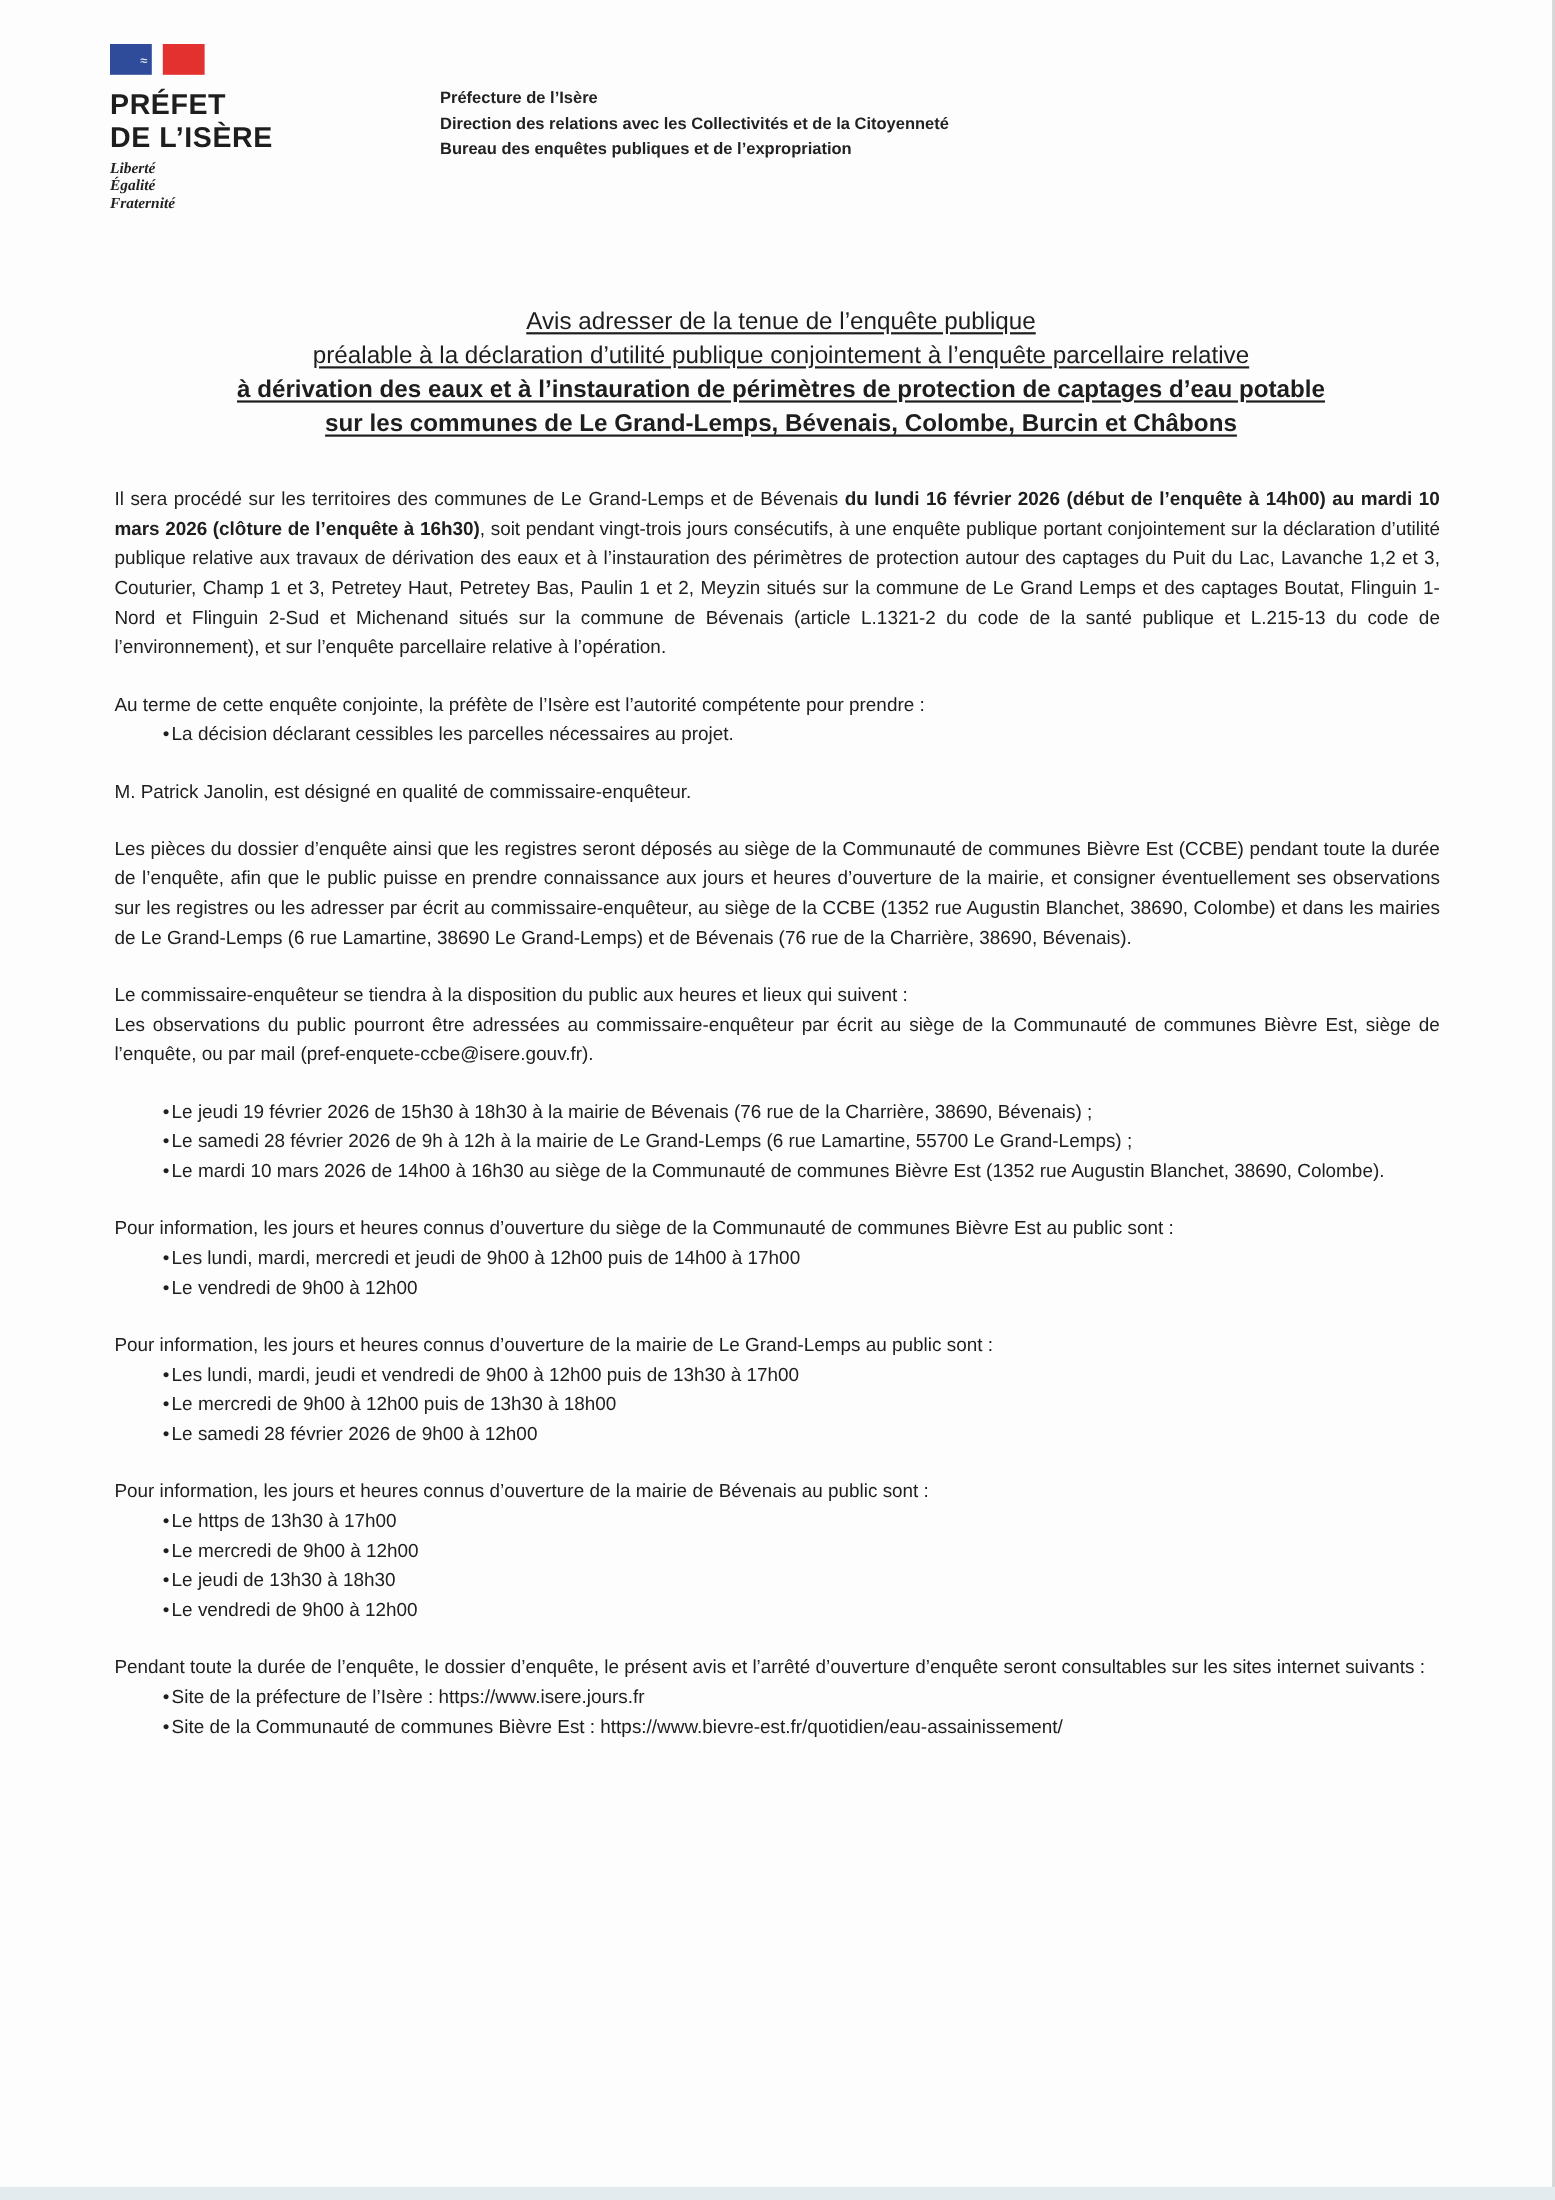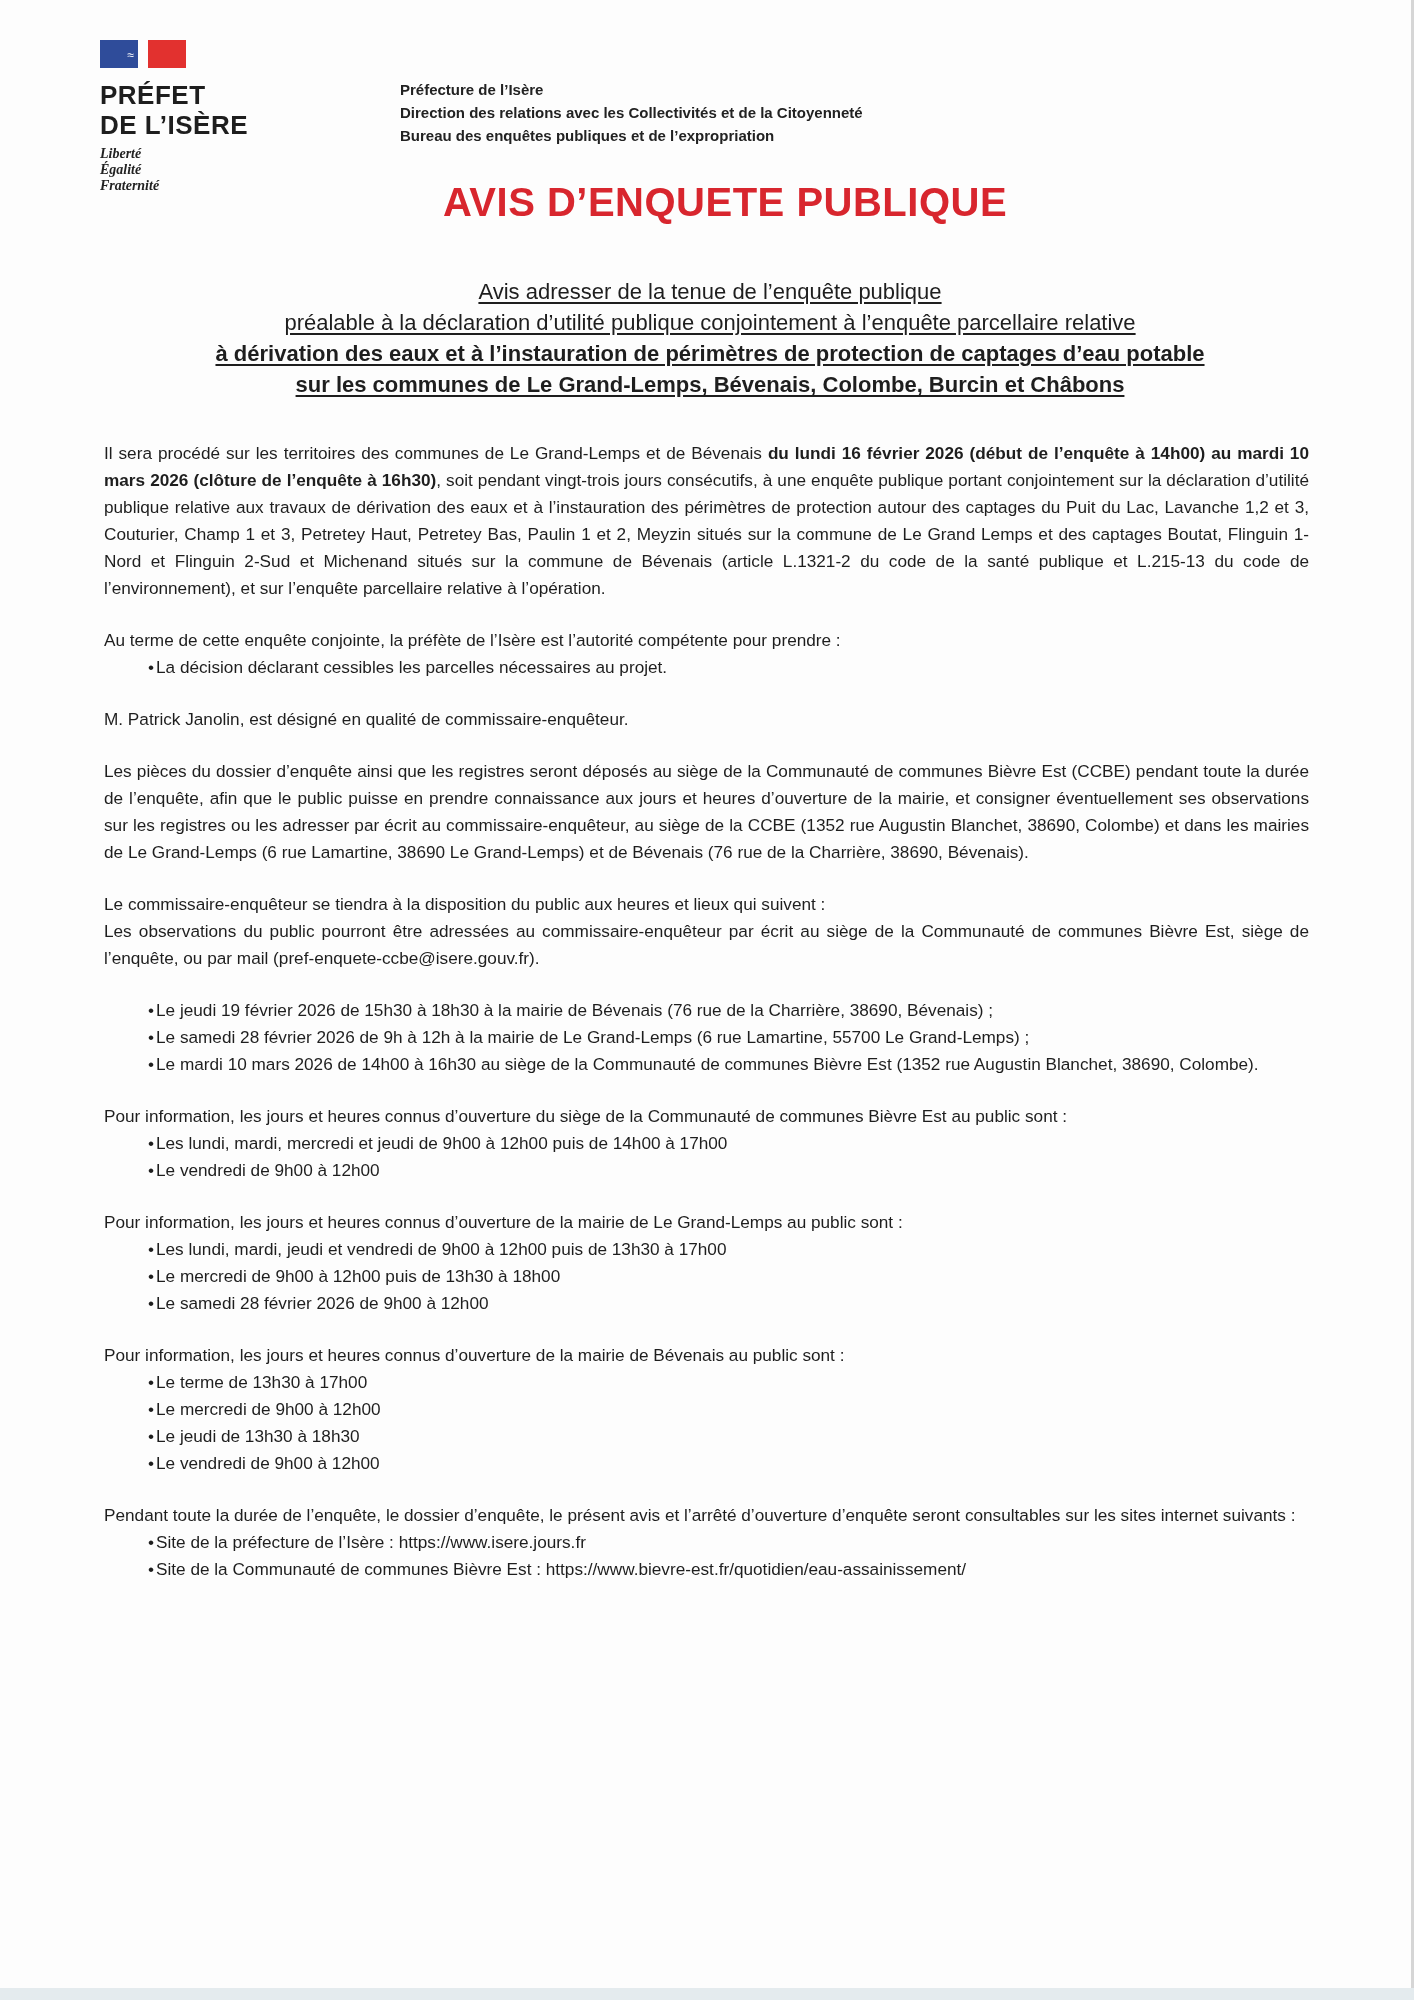--- a/index.html
+++ b/index.html
@@ -55,21 +55,20 @@
       <div>Fraternité</div>
     </div>
   </div>
 
   <div class="header-right">
     <div>Préfecture de l’Isère</div>
     <div>Direction des relations avec les Collectivités et de la Citoyenneté</div>
     <div>Bureau des enquêtes publiques et de l’expropriation</div>
   </div>
 
-  <div class="title">AVIS D’ENQUETE PUBLIQUE</div>
 
   <div class="subtitle">
     <div>Avis adresser de la tenue de l’enquête publique</div>
     <div>préalable à la déclaration d’utilité publique conjointement à l’enquête parcellaire relative</div>
     <div class="b">à dérivation des eaux et à l’instauration de périmètres de protection de captages d’eau potable</div>
     <div class="b">sur les communes de Le Grand-Lemps, Bévenais, Colombe, Burcin et Châbons</div>
   </div>
 
   <div class="content">
 
@@ -130,21 +129,21 @@
       <li>
           <span class="dot"></span>
           <span class="txt">Le samedi 28 février 2026 de 9h00 à 12h00</span>
         </li>
     </ul>
 
     <p class="para tight">Pour information, les jours et heures connus d’ouverture de la mairie de Bévenais au public sont :</p>
     <ul class="bullets">
       <li>
           <span class="dot"></span>
-          <span class="txt">Le terme de 13h30 à 17h00</span>
+          <span class="txt">Le https de 13h30 à 17h00</span>
         </li>
       <li>
           <span class="dot"></span>
           <span class="txt">Le mercredi de 9h00 à 12h00</span>
         </li>
       <li>
           <span class="dot"></span>
           <span class="txt">Le jeudi de 13h30 à 18h30</span>
         </li>
       <li>

